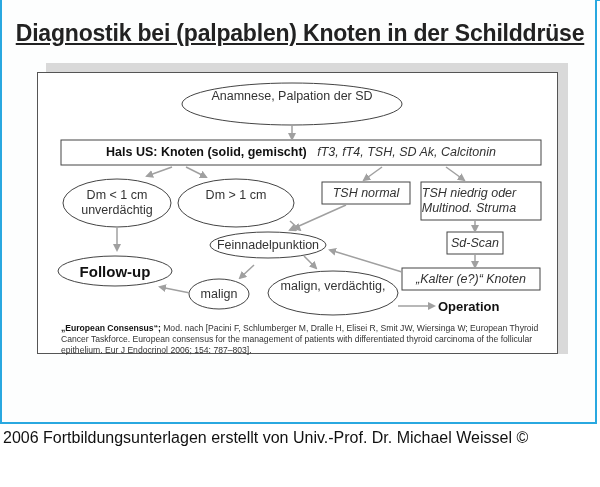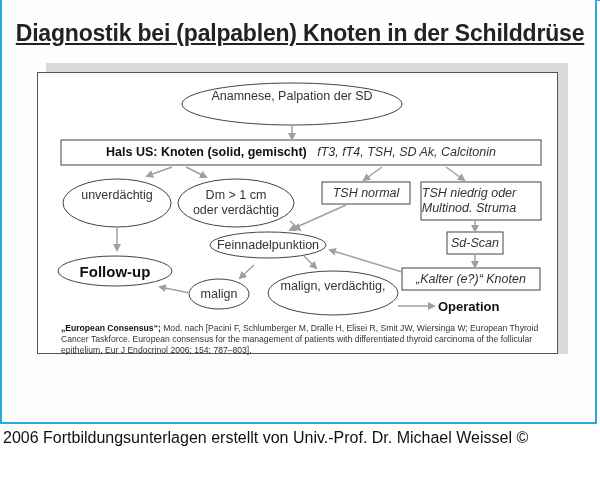--- a/index.html
+++ b/index.html
@@ -69,26 +69,26 @@
 <div class="node-text" style="left:182px;top:89px;width:220px;">
   <div>Anamnese, Palpation der SD</div>
 </div>
 
 <div class="node-text" style="left:61px;top:145px;width:480px;font-size:12.5px;">
   <span class="bold">Hals US: Knoten (solid, gemischt)</span>
   &nbsp;&nbsp;<span class="italic">fT3, fT4, TSH, SD Ak, Calcitonin</span>
 </div>
 
 <div class="node-text" style="left:63px;top:188px;width:108px;">
+  <div>Dm &lt; 1 cm</div>
   <div>unverdächtig</div>
 </div>
 
 <div class="node-text" style="left:178px;top:188px;width:116px;">
   <div>Dm &gt; 1 cm</div>
-  <div>oder verdächtig</div>
 </div>
 
 <div class="node-text italic" style="left:322px;top:186px;width:88px;">TSH normal</div>
 
 <div class="node-text italic" style="left:421px;top:186px;width:96px;">
   <div>TSH niedrig oder</div>
   <div>Multinod. Struma</div>
 </div>
 
 <div class="node-text italic" style="left:447px;top:236px;width:56px;">Sd-Scan</div>

